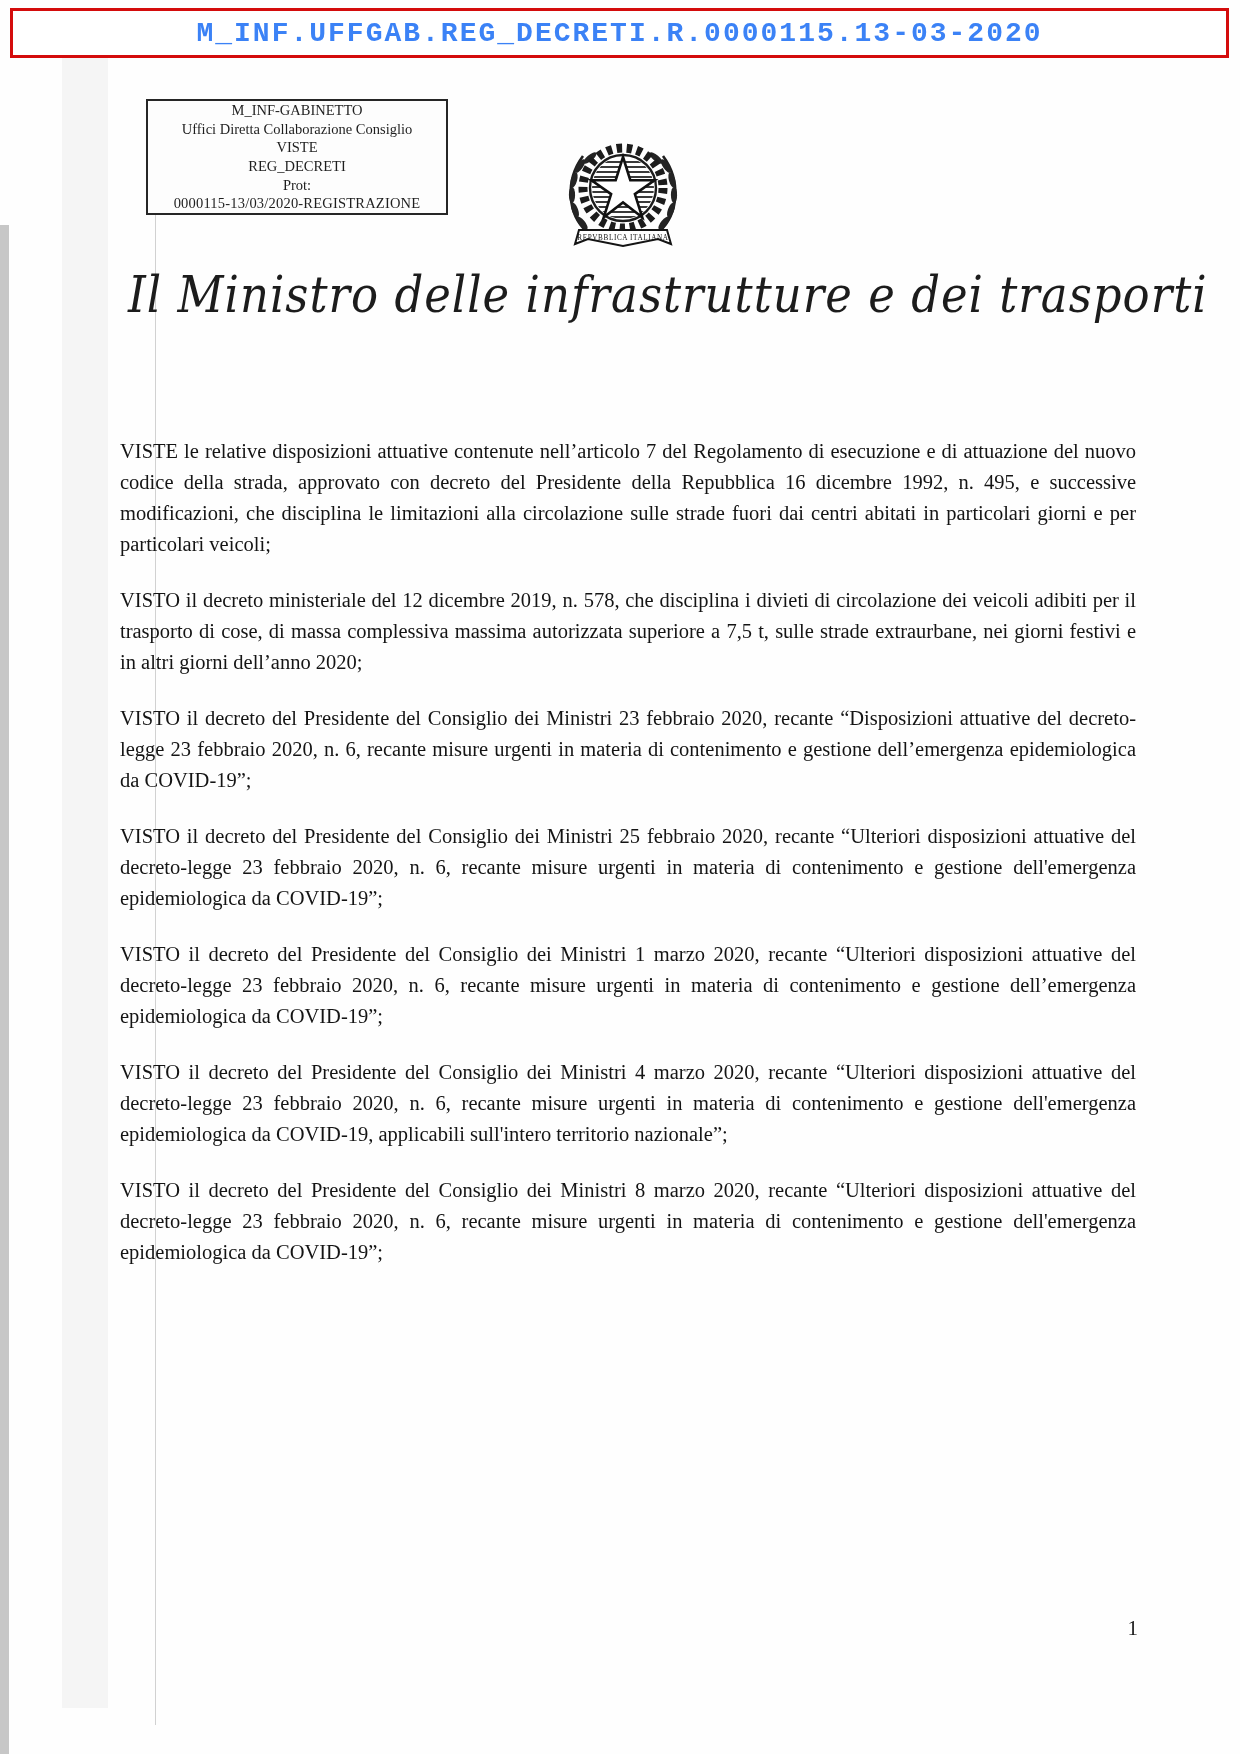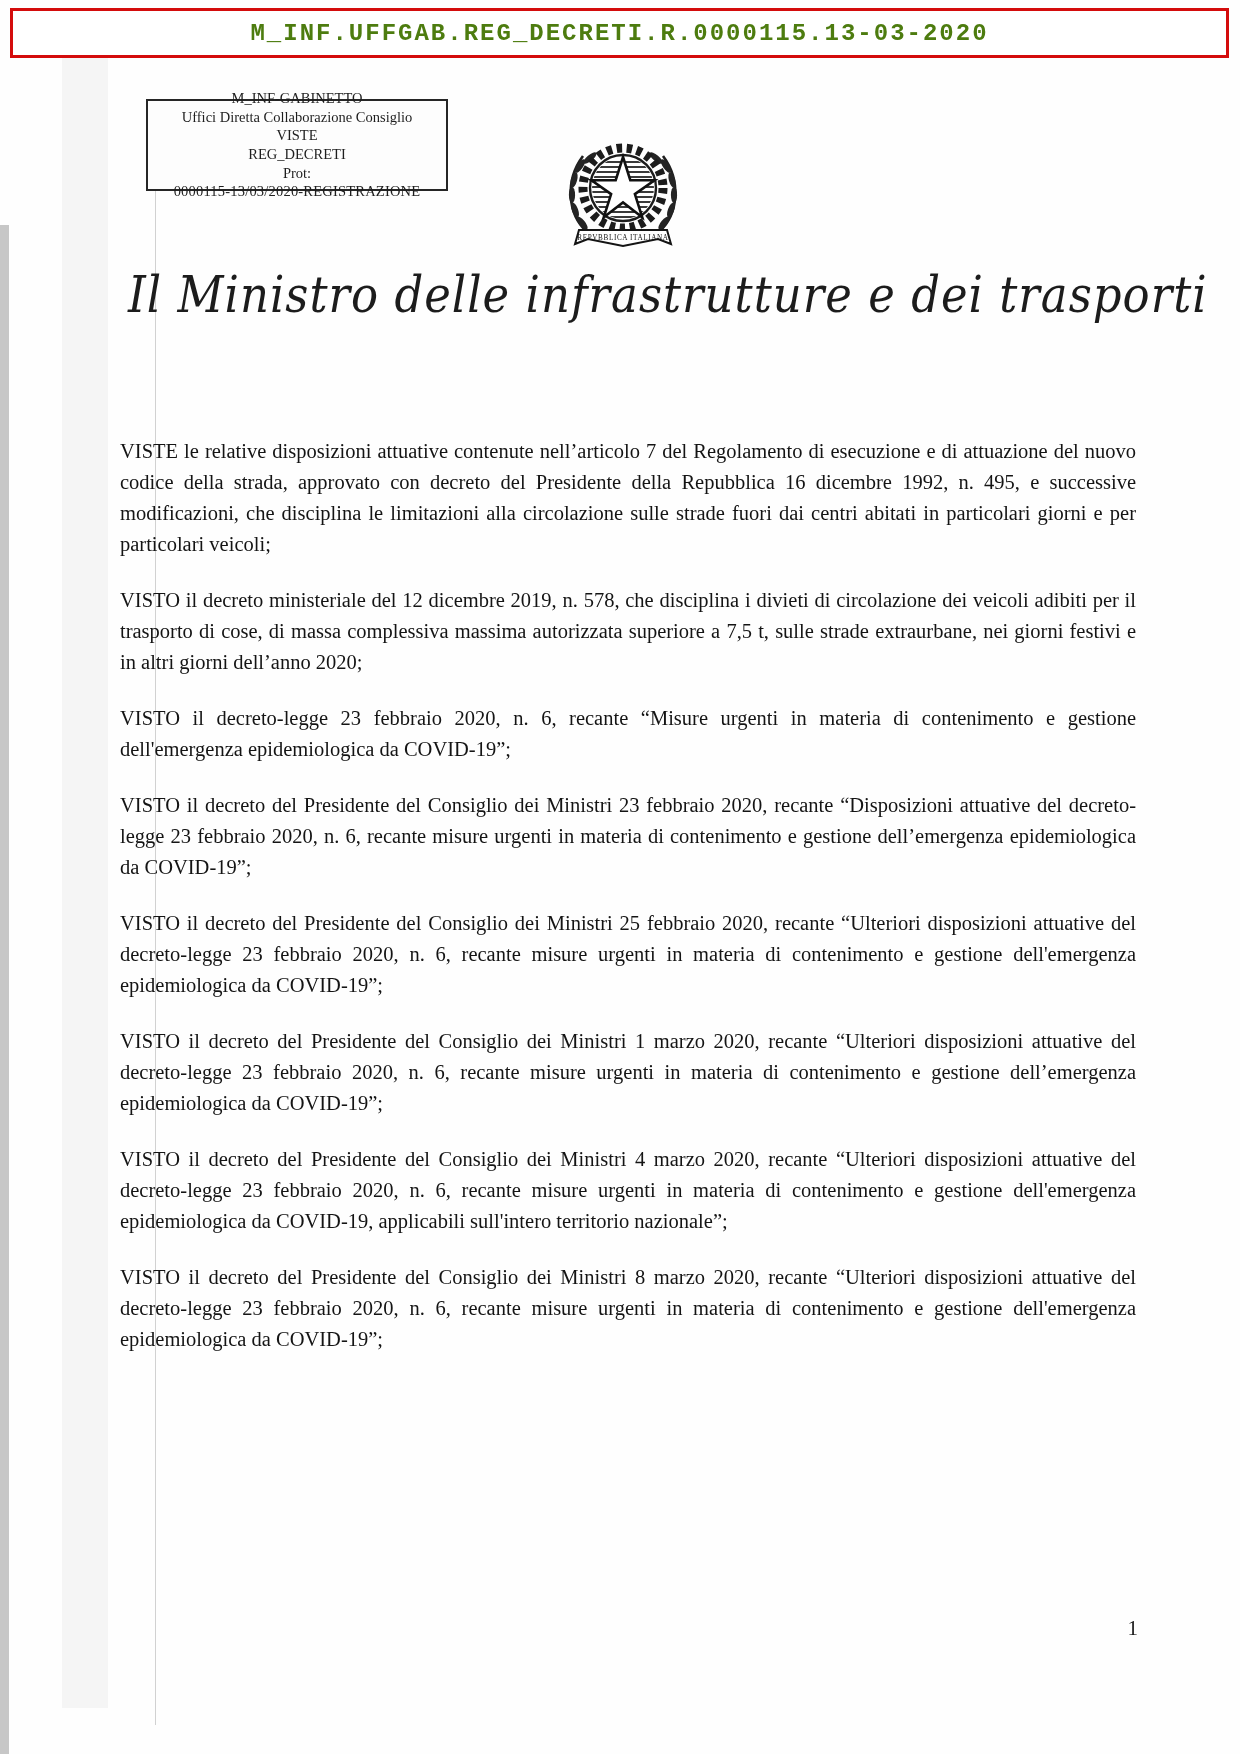--- a/index.html
+++ b/index.html
@@ -19,29 +19,29 @@
   
   .banner{
     position:absolute;left:10px;top:8px;right:11px;height:44px;
     border:3px solid #d40c0c;
     display:flex;align-items:center;justify-content:center;
     background:#fff;
   }
   .banner .proto{
     font-family:"Liberation Mono", monospace;
     font-weight:bold;
-    font-size:24px;
+    font-size:28px;
     letter-spacing:2px;
-    color:#4d7c0f;
+    color:#3b82f6;
     white-space:nowrap;
   }
 
   
   .stamp{
-    position:absolute;left:146px;top:99px;width:302px;height:92px;
+    position:absolute;left:146px;top:99px;width:302px;height:116px;
     border:2px solid #262626;
     background:#fdfdfd;
     display:flex;flex-direction:column;justify-content:center;
     text-align:center;
     padding:2px 2px;
     box-sizing:border-box;
   }
   .stamp .line{
     font-size:14.5px;
     line-height:1.28;
@@ -151,21 +151,20 @@
 
     <path d="M26,102 L114,102 L118,116 L105,111 L70,118 L35,111 L22,116 Z" fill="#ffffff" stroke="#151515" stroke-width="2"></path>
     <text x="70" y="112" text-anchor="middle" font-family="Liberation Serif, serif" font-size="7.2" letter-spacing="0.6" fill="#111">REPVBBLICA ITALIANA</text>
   </svg>
 
   <div class="heading">Il Ministro delle infrastrutture e dei trasporti</div>
 
   <div class="body-text">
       <p>VISTE le relative disposizioni attuative contenute nell’articolo 7 del Regolamento di esecuzione e di attuazione del nuovo codice della strada, approvato con decreto del Presidente della Repubblica 16 dicembre 1992, n. 495, e successive modificazioni, che disciplina le limitazioni alla circolazione sulle strade fuori dai centri abitati in particolari giorni e per particolari veicoli;</p>
       <p>VISTO il decreto ministeriale del 12 dicembre 2019, n. 578, che disciplina i divieti di circolazione dei veicoli adibiti per il trasporto di cose, di massa complessiva massima autorizzata superiore a 7,5 t, sulle strade extraurbane, nei giorni festivi e in altri giorni dell’anno 2020;</p>
-      <p>VISTO il decreto-legge 23 febbraio 2020, n. 6, recante “Misure urgenti in materia di contenimento e gestione dell'emergenza epidemiologica da COVID-19”;</p>
       <p>VISTO il decreto del Presidente del Consiglio dei Ministri 23 febbraio 2020, recante “Disposizioni attuative del decreto-legge 23 febbraio 2020, n. 6, recante misure urgenti in materia di contenimento e gestione dell’emergenza epidemiologica da COVID-19”;</p>
       <p>VISTO il decreto del Presidente del Consiglio dei Ministri 25 febbraio 2020, recante “Ulteriori disposizioni attuative del decreto-legge 23 febbraio 2020, n. 6, recante misure urgenti in materia di contenimento e gestione dell'emergenza epidemiologica da COVID-19”;</p>
       <p>VISTO il decreto del Presidente del Consiglio dei Ministri 1 marzo 2020, recante “Ulteriori disposizioni attuative del decreto-legge 23 febbraio 2020, n. 6, recante misure urgenti in materia di contenimento e gestione dell’emergenza epidemiologica da COVID-19”;</p>
       <p>VISTO il decreto del Presidente del Consiglio dei Ministri 4 marzo 2020, recante “Ulteriori disposizioni attuative del decreto-legge 23 febbraio 2020, n. 6, recante misure urgenti in materia di contenimento e gestione dell'emergenza epidemiologica da COVID-19, applicabili sull'intero territorio nazionale”;</p>
       <p>VISTO il decreto del Presidente del Consiglio dei Ministri 8 marzo 2020, recante “Ulteriori disposizioni attuative del decreto-legge 23 febbraio 2020, n. 6, recante misure urgenti in materia di contenimento e gestione dell'emergenza epidemiologica da COVID-19”;</p>
     </div>
 
   <div class="page-number">1</div>
 
 </div>

